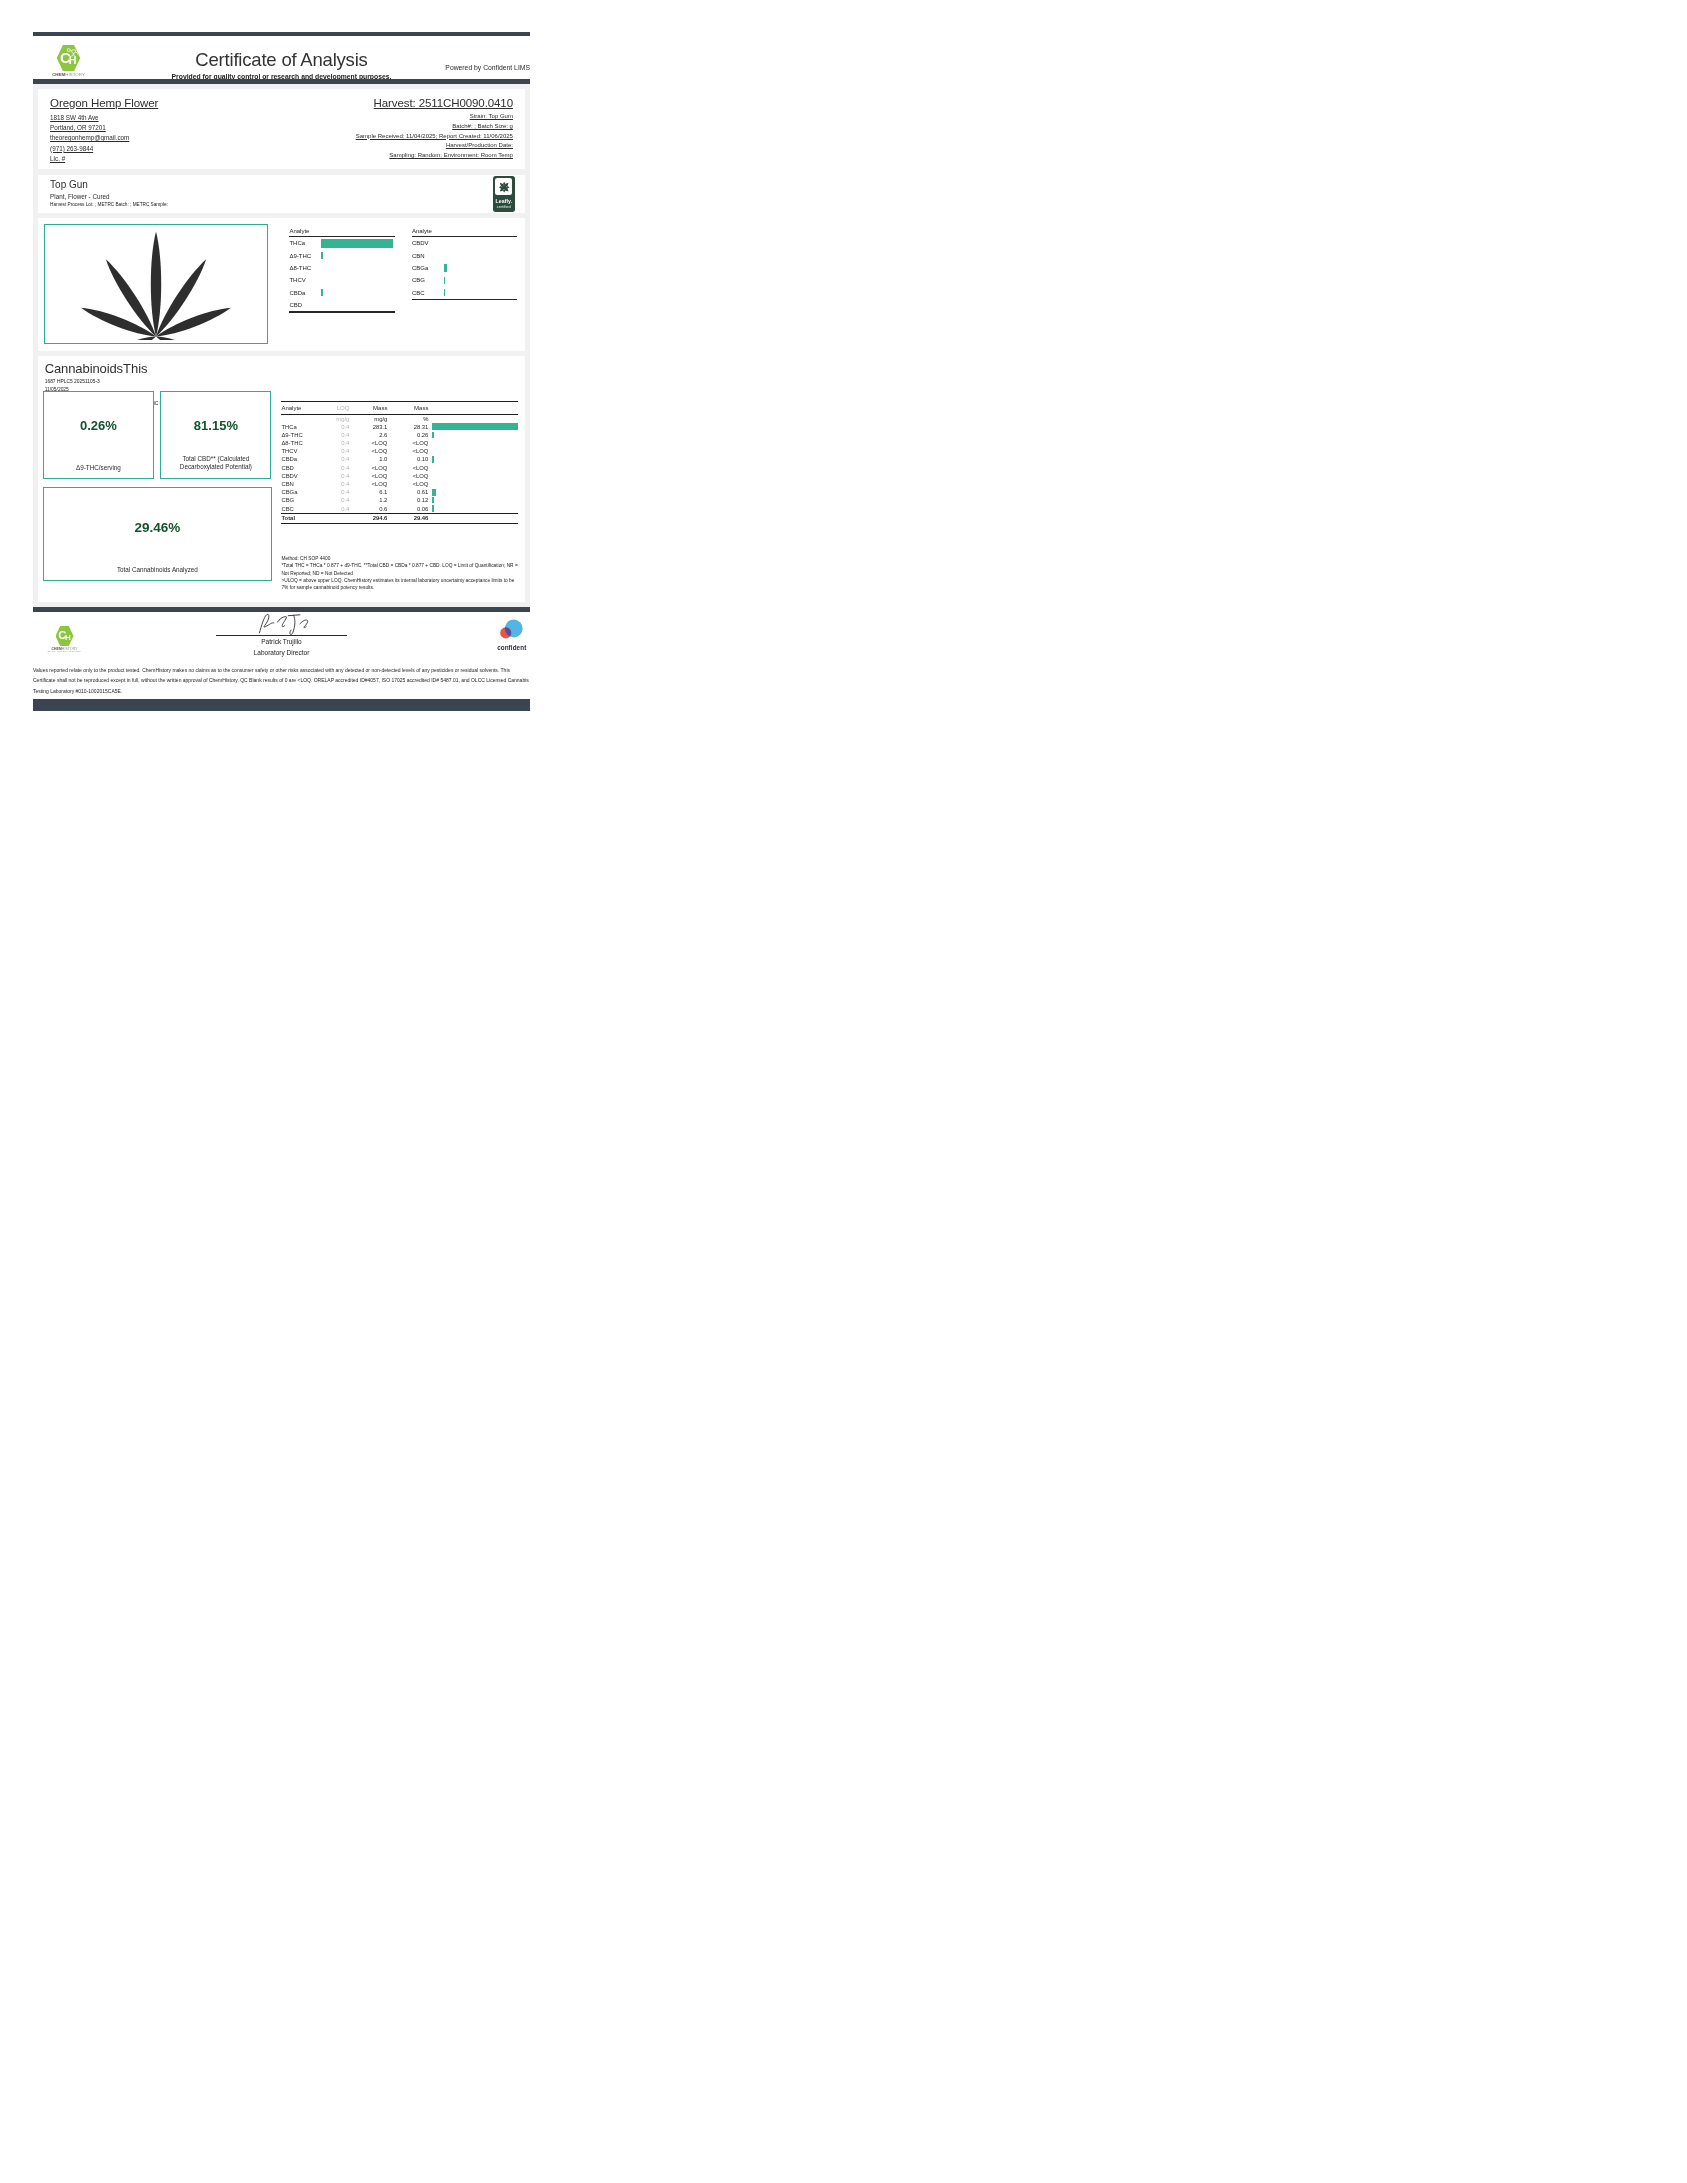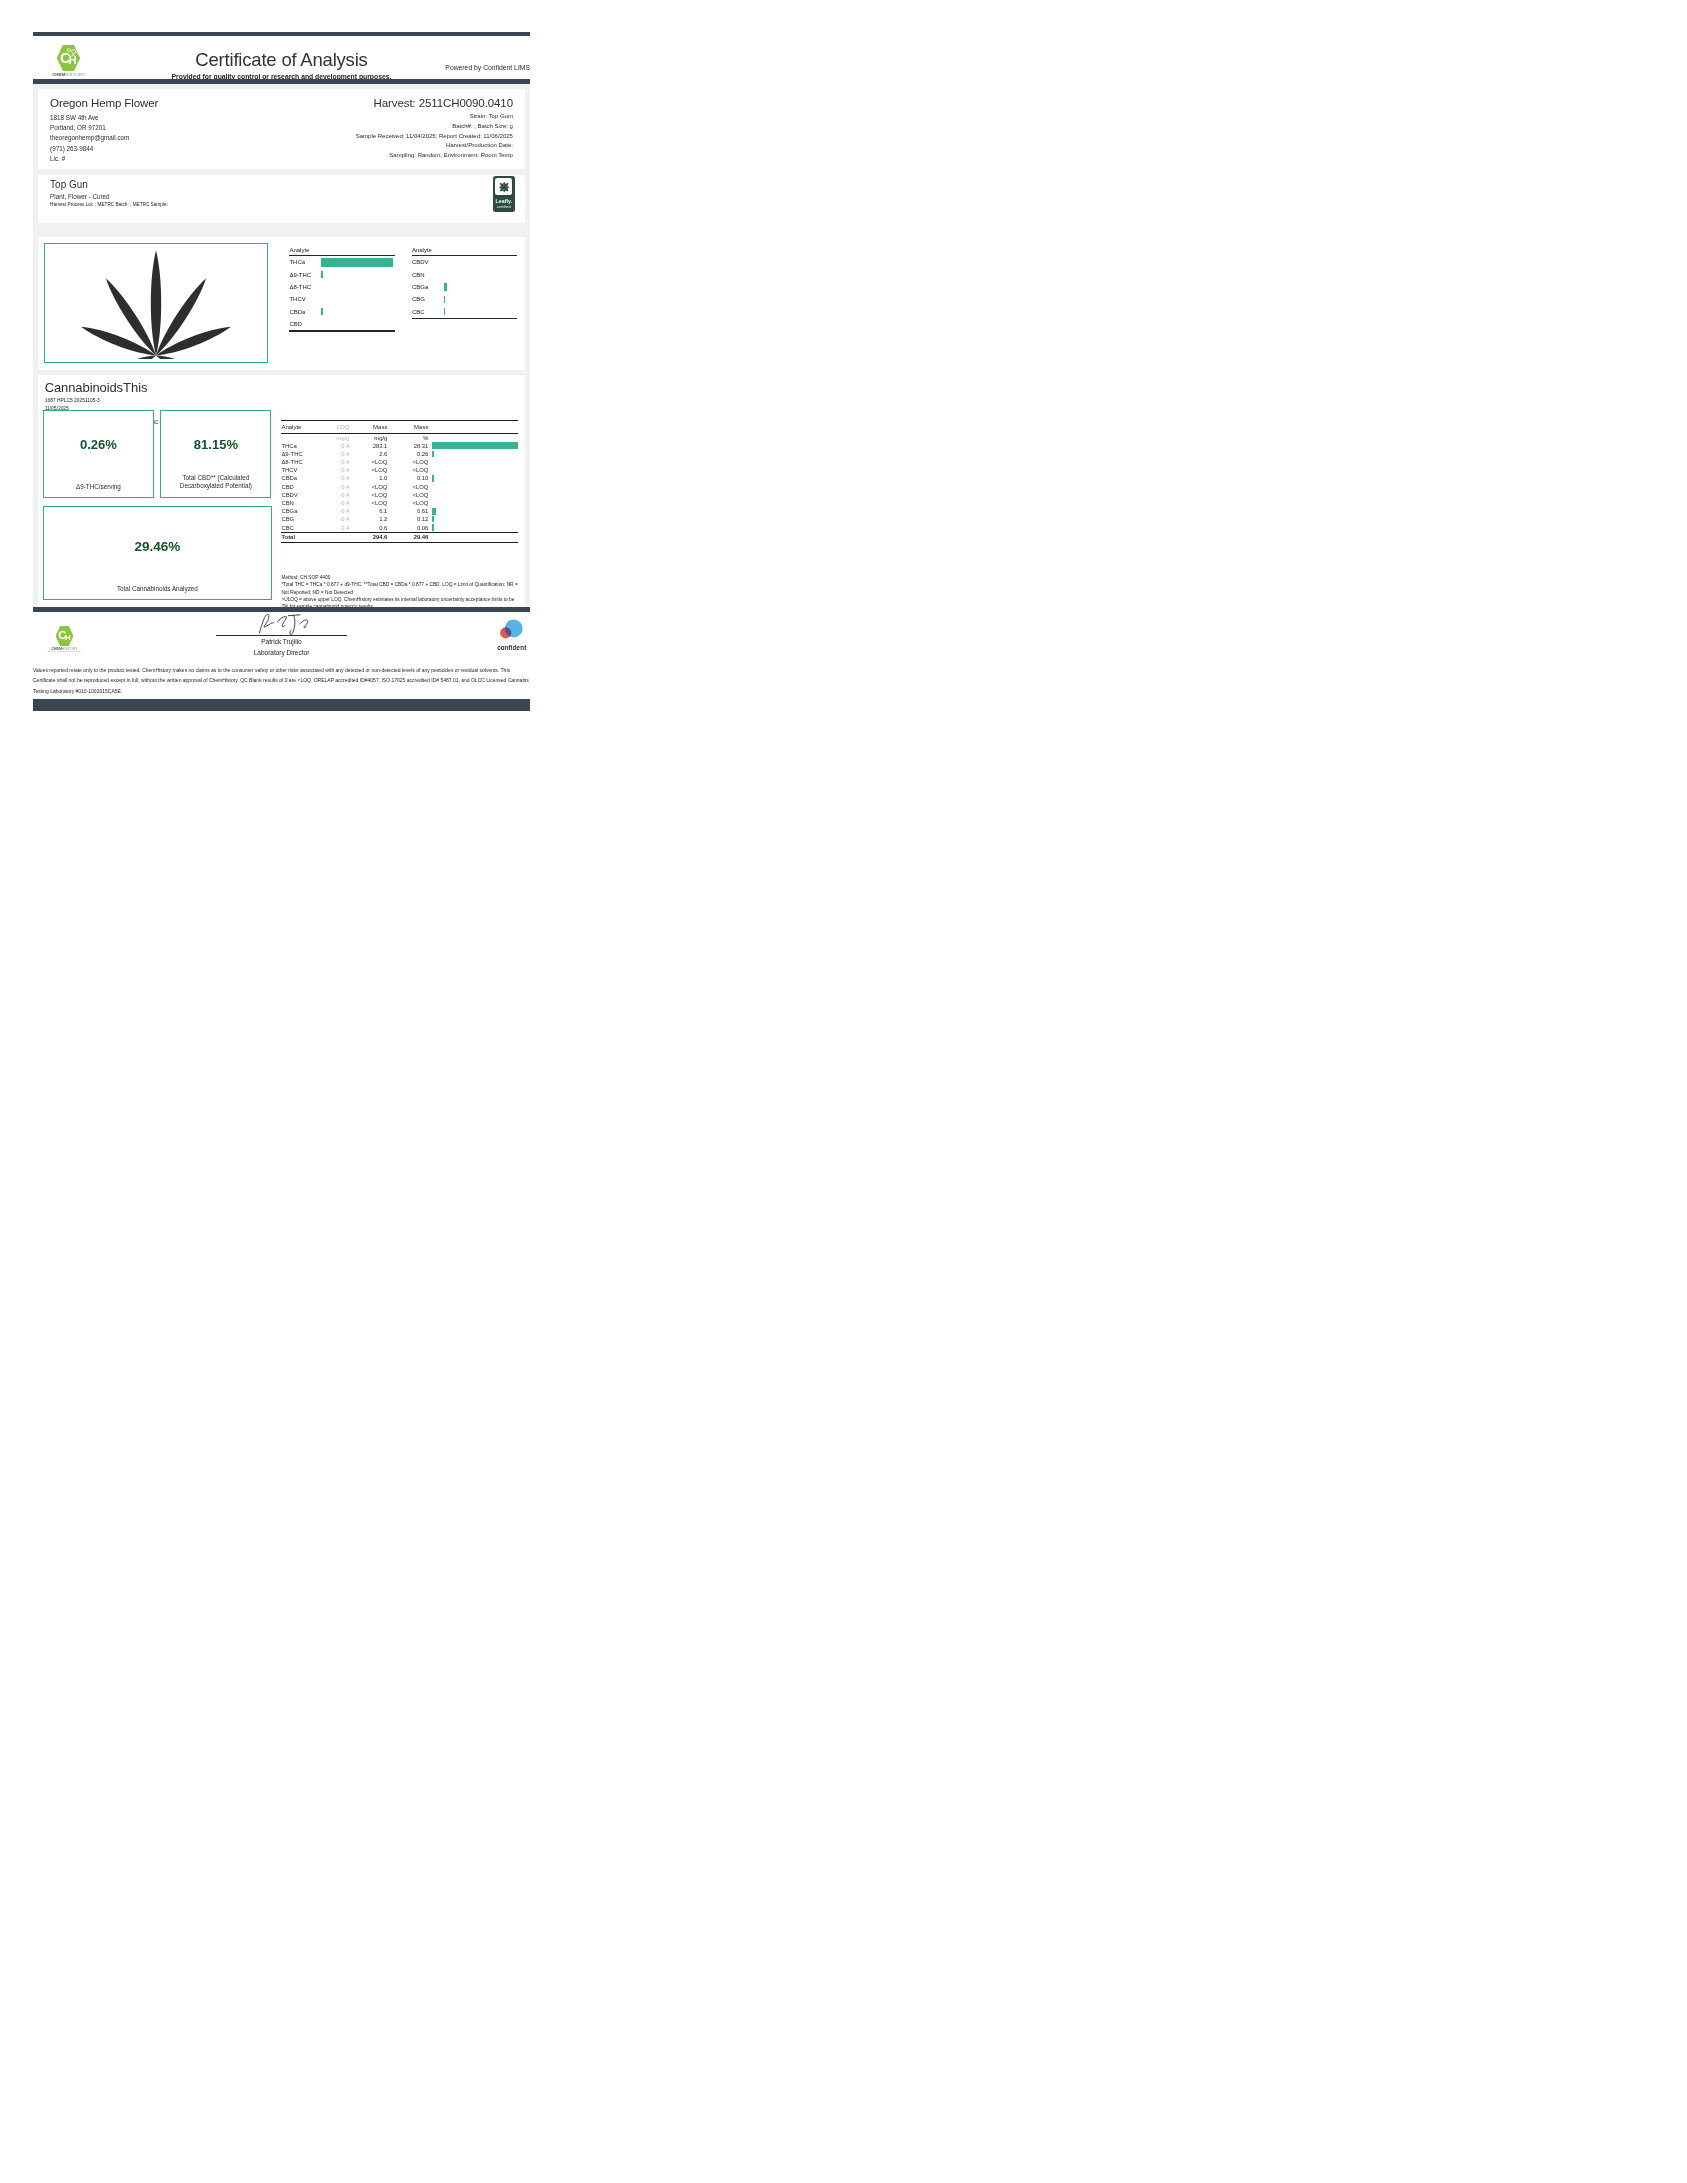--- a/index.html
+++ b/index.html
@@ -14,26 +14,26 @@
   .brand b{font-weight:bold;color:#4d4e50;}
   .brand span{color:#8a8c8e;font-weight:normal;}
   .tagline{font-size:2.1px;color:#8a8c8e;letter-spacing:0.4px;margin-top:0.5px;white-space:nowrap;}
   .title-wrap{position:absolute;left:0;right:0;top:49px;text-align:center;}
   .coa-title{font-size:18.5px;color:#333;letter-spacing:-0.2px;}
   .coa-sub{font-size:6.8px;font-weight:bold;color:#222;margin-top:1.8px;}
   .powered{position:absolute;right:33px;top:64px;font-size:6.8px;color:#2b2b2b;}
   
   .gray{position:absolute;left:33px;right:33px;top:84px;height:523px;background:#f1f1f2;padding:5.4px;box-sizing:border-box;}
   .card{background:#fff;box-sizing:border-box;position:relative;}
-  .card1{height:80px;padding:7.2px 11.7px;display:flex;justify-content:space-between;margin-bottom:5.4px;}
+  .card1{height:80px;padding:7.2px 11.7px;display:flex;justify-content:space-between;margin-bottom:5.4px;text-decoration:underline;}
   .h-big{font-size:11.5px;color:#2f2f2f;font-weight:normal;letter-spacing:-0.1px;}
   .addr{margin-top:4.5px;font-size:6.3px;line-height:1.62;color:#2b2b2b;}
   .samp{ text-align:right;}
   .samp-details{margin-top:3.6px;font-size:6px;line-height:1.62;color:#2b2b2b;}
-  .card2{height:48px;padding:4.5px 11.7px;margin-bottom:14px;}
+  .card2{height:38px;padding:4.5px 11.7px;margin-bottom:5px;}
   .h-med{font-size:10px;color:#2f2f2f;font-weight:normal;}
   .ptype{font-size:6.3px;margin-top:2.7px;}
   .metrc{font-size:4.7px;margin-top:1.8px;color:#222;}
   
   .leafly{position:absolute;right:10px;top:1.4px;width:21.6px;height:36px;background:#2d4b3c;border-radius:2.7px;text-align:center;padding-top:2.3px;box-sizing:border-box;}
   .leafly .inner{width:17px;height:17px;background:#fff;border-radius:2.3px;margin:0 auto;display:flex;align-items:center;justify-content:center;}
   .leafly .l1{color:#fff;font-size:5.2px;font-weight:bold;margin-top:2.3px;letter-spacing:0.1px;}
   .leafly .l2{color:#e8efe9;font-size:4px;margin-top:0.5px;}
   
   .card3{height:133px;padding:5.9px;margin-bottom:5.4px;}

